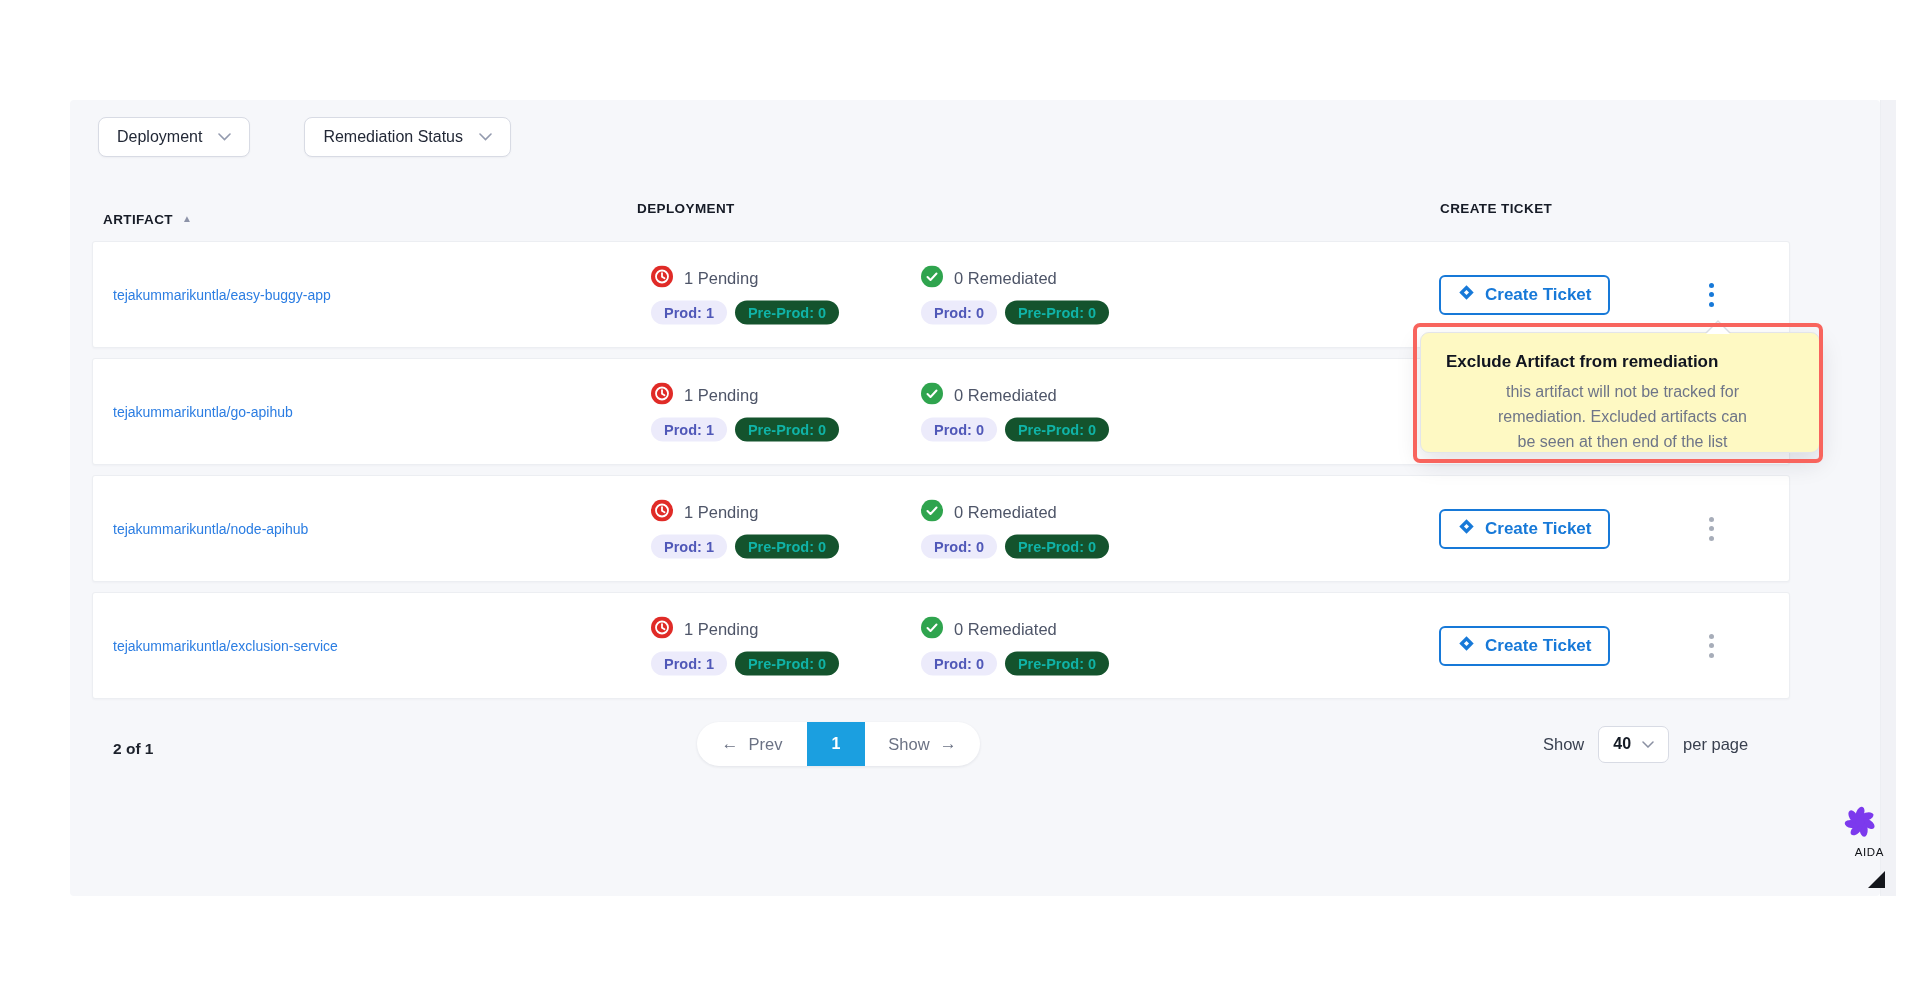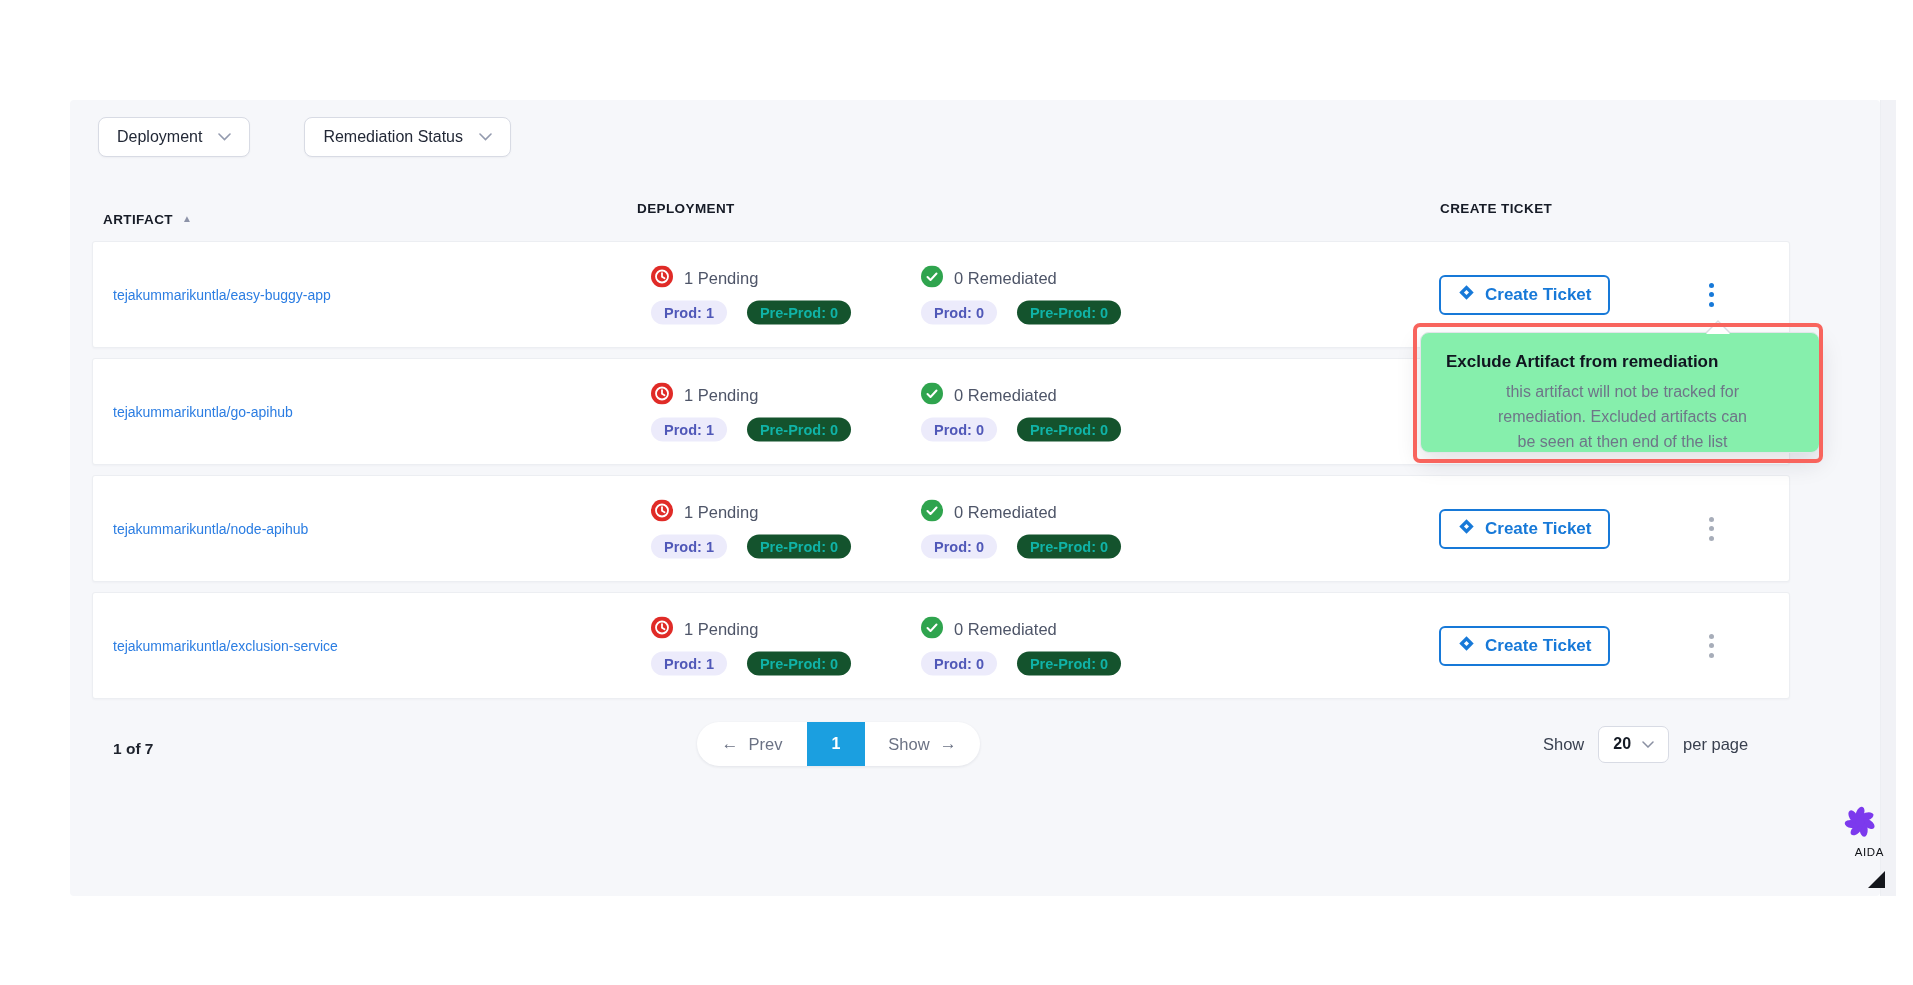--- a/index.html
+++ b/index.html
@@ -52,21 +52,21 @@
     box-shadow:0 1px 2px rgba(25,30,50,.03);
   }
   .artifact-link{
     position:absolute; left:20px; top:50%; transform:translateY(-50%);
     font-size:14px; color:#2b7de2; text-decoration:none; cursor:pointer;
   }
   .dep-block{ position:absolute; top:50%; transform:translateY(-50%); }
   .dep-pending{ left:558px; }
   .dep-remediated{ left:828px; }
   .dep-line1{ display:flex; align-items:center; gap:11px; font-size:16.5px; color:#4e5568; }
-  .dep-line2{ display:flex; gap:20px; margin-top:9px; }
+  .dep-line2{ display:flex; gap:8px; margin-top:9px; }
   .badge{
     display:inline-flex; align-items:center; padding:4px 13px;
     border-radius:14px; font-size:14.5px; font-weight:700; white-space:nowrap;
   }
   .badge-prod{ background:#ecebfb; color:#5058b8; }
   .badge-preprod{ background:#14532d; color:#10b3a7; }
 
   .ticket-btn{
     position:absolute; left:1346px; top:50%; transform:translateY(-50%);
     display:flex; align-items:center; gap:10px; height:40px; padding:0 17px;
@@ -78,21 +78,21 @@
     width:24px; height:30px; display:flex; flex-direction:column;
     align-items:center; justify-content:space-between; padding:3px 0; cursor:pointer;
   }
   .kebab i{ width:5px; height:5px; border-radius:50%; }
   .kebab-blue i{ background:#1779d8; }
   .kebab-gray i{ background:#a7adb9; }
 
   
   .tooltip{
     position:absolute; left:1350px; top:232px; width:400px; height:121px;
-    background:#86efac; border:1px solid #e3e5ea; border-radius:9px;
+    background:#fef9c3; border:1px solid #e3e5ea; border-radius:9px;
     box-shadow:0 10px 24px rgba(25,30,50,.13); z-index:5;
     padding:19px 20px 0 25px;
   }
   .tt-arrow-outer{
     position:absolute; left:284px; top:-13px; width:0; height:0;
     border-left:13px solid transparent; border-right:13px solid transparent;
     border-bottom:13px solid #d9dce2;
   }
   .tt-arrow-inner{
     position:absolute; left:285px; top:-11px; width:0; height:0;
@@ -392,38 +392,38 @@
     <div class="tt-arrow-inner"></div>
     <div class="tt-title">Exclude Artifact from remediation</div>
     <div class="tt-body">
       <div>this artifact will not be tracked for</div>
       <div>remediation. Excluded artifacts can</div>
       <div>be seen at then end of the list</div>
     </div>
   </div>
   <div class="annotation"></div>
 
-  <div class="pg-summary">1 of 7</div>
+  <div class="pg-summary">2 of 1</div>
 
   <div class="pager">
     <div class="pager-prev">
       <span class="pg-arrow">←</span>
       <span>Prev</span>
     </div>
     <div class="pager-page">1</div>
     <div class="pager-next">
       <span>Show</span>
       <span class="pg-arrow">→</span>
     </div>
   </div>
 
   <div class="show-group">
     <span>Show</span>
     <div class="pp-select">
-      <span>20</span>
+      <span>40</span>
       <span class="chev">
         <svg width="12" height="7" viewBox="0 0 12 7">
             <path d="M1 1l5 5 5-5" stroke="#8a90a2" stroke-width="1.5" fill="none" stroke-linecap="round"></path>
           </svg>
       </span>
     </div>
     <span>per page</span>
   </div>
 
 </div>

